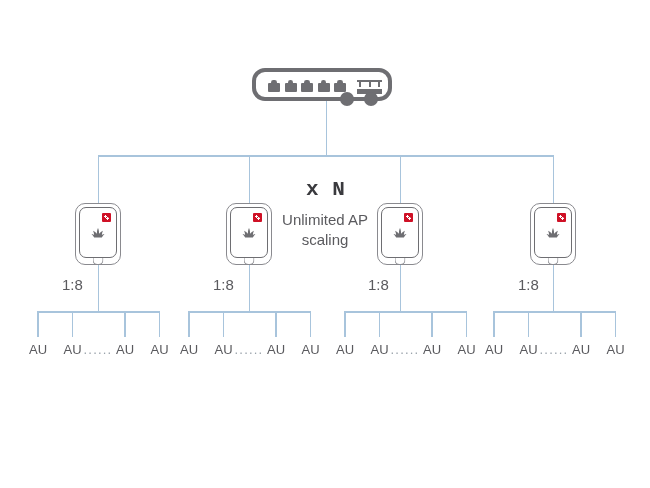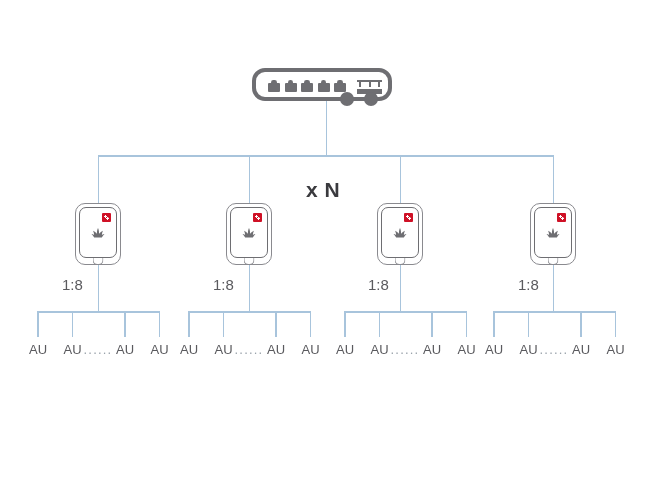--- a/index.html
+++ b/index.html
@@ -187,21 +187,25 @@
   <div class="ln v" style="left:188px;top:311px;height:26px;"></div>
   <div class="ln v" style="left:222.5px;top:311px;height:26px;"></div>
   <div class="ln v" style="left:275px;top:311px;height:26px;"></div>
   <div class="ln v" style="left:309.5px;top:311px;height:26px;"></div>
   <div class="au" style="left:189px;top:342px;">AU</div>
   <div class="au" style="left:223.5px;top:342px;">AU</div>
   <div class="dots" style="left:249px;top:342px;">......</div>
   <div class="au" style="left:276px;top:342px;">AU</div>
   <div class="au" style="left:310.5px;top:342px;">AU</div>
 
-  <div class="xn" style="left:306px;top:178px;">x N</div>
+  <div class="xn" style="left:306px;top:178px;font-family:Liberation Mono, monospace;">x N</div>
+  <div class="scale-txt" style="left:265px;top:210px;width:120px;">
+    <span>Unlimited AP</span><br>
+    <span>scaling</span>
+  </div>
 
   <div class="ln v" style="left:399.5px;top:155px;height:48px;"></div>
   <div class="ap" style="left:377px;top:203px;">
     <div class="ap-frame"></div>
     <div class="ap-tail"></div>
     <div class="ap-body">
       <div class="ap-badge"></div>
       <svg class="ap-logo" viewBox="0 0 36 24">
         <path fill="#6e6e72" d="M18 2c1.6 3.2 2.3 7 2.2 11.6 2.1-2.6 4.6-4.6 7.6-6-1.4 3-2 5.6-2 8.4 1.7-1 3.4-1.6 5.2-1.9-2.4 2.4-4.1 4.6-5.3 7.1H10.3C9.1 18.7 7.4 16.5 5 14.1c1.8.3 3.5.9 5.2 1.9 0-2.8-.6-5.4-2-8.4 3 1.4 5.5 3.4 7.6 6C15.7 9 16.4 5.2 18 2z"></path>
       </svg>

